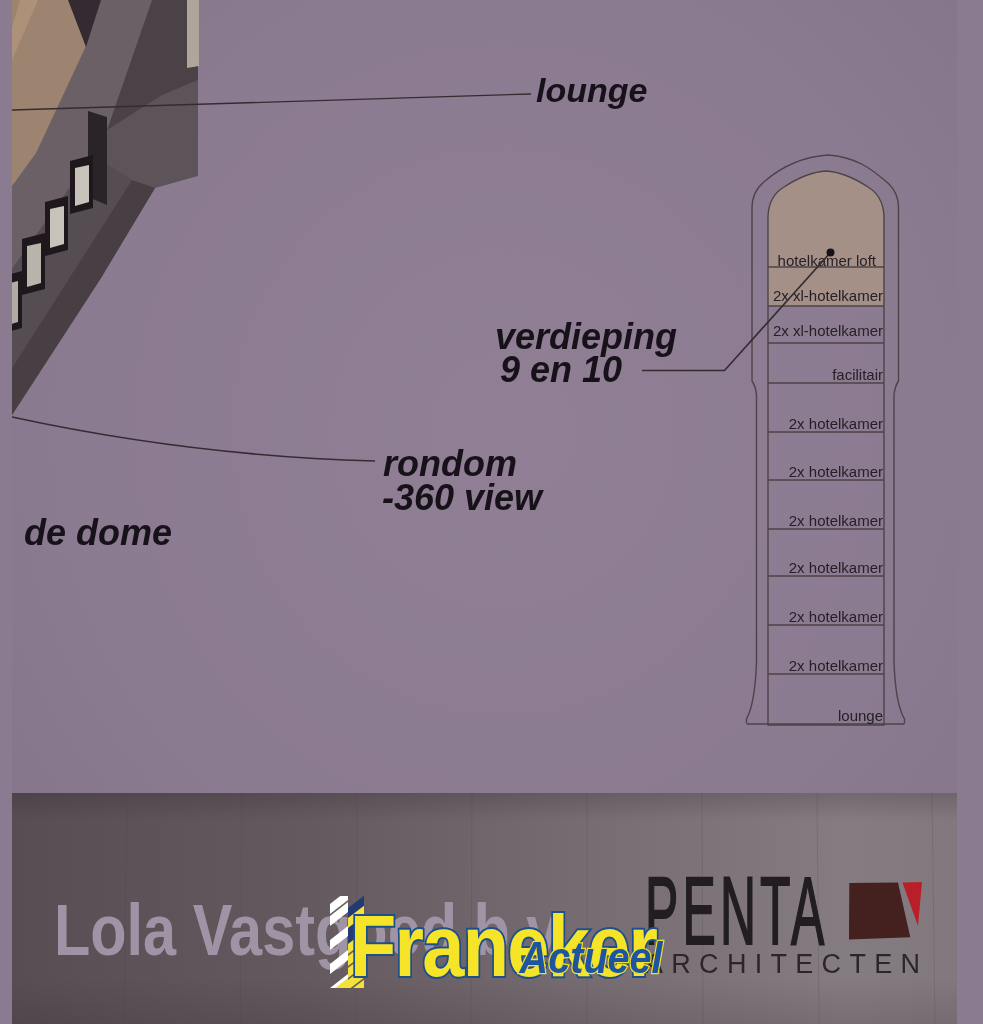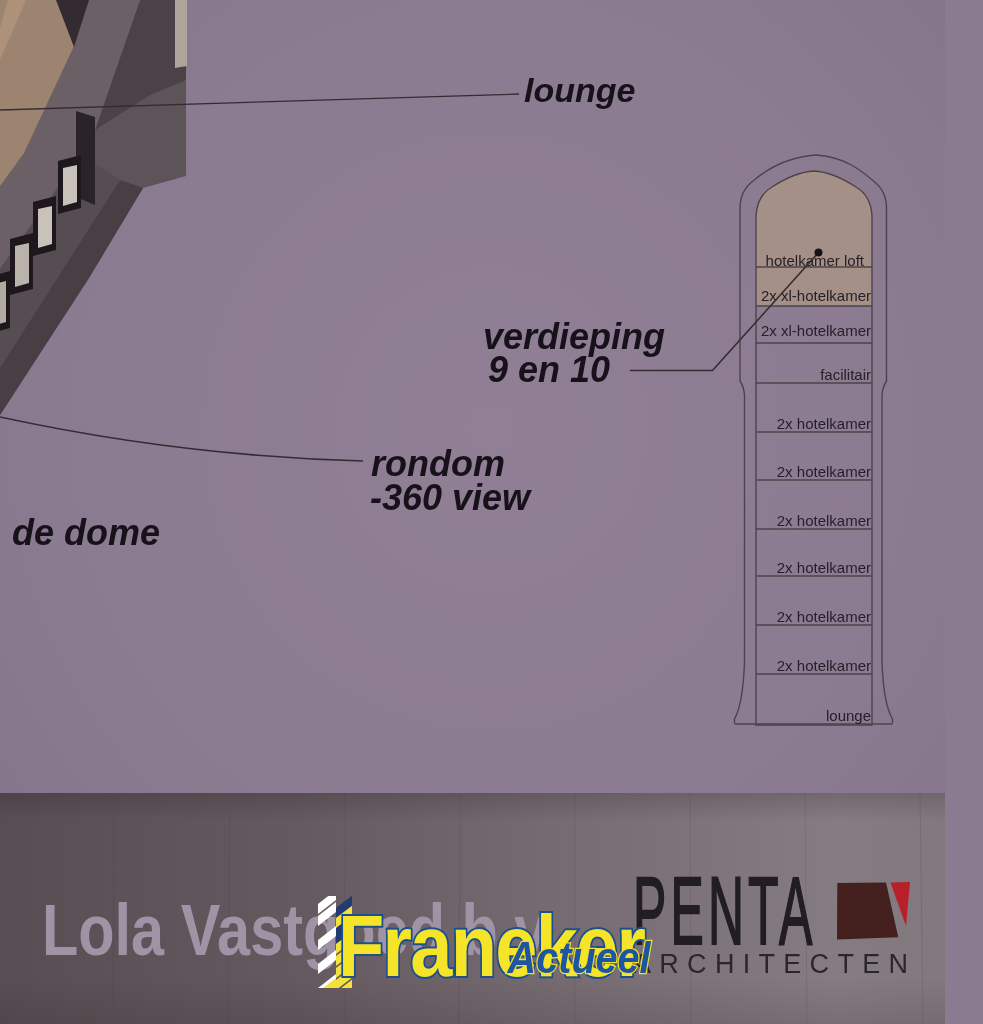--- a/index.html
+++ b/index.html
@@ -1,17 +1,17 @@
 <!DOCTYPE html>
 <html><head>
 <meta charset="utf-8">
 <style>
 html,body{margin:0;padding:0;background:#8a7b90;}
 *{font-family:"Liberation Sans",sans-serif;}
-#page{position:relative;width:945px;height:1024px;overflow:hidden;}
+#page{position:relative;width:945px;height:1024px;overflow:hidden;margin-left:12px;}
 </style>
 </head>
 <body>
 <div id="page">
 <svg width="983" height="1024" viewBox="0 0 983 1024" xmlns="http://www.w3.org/2000/svg">
 <defs>
 <radialGradient id="vig" cx="50%" cy="42%" r="75%">
   <stop offset="0%" stop-color="#907f95"></stop>
   <stop offset="60%" stop-color="#8b7b90"></stop>
   <stop offset="100%" stop-color="#817288"></stop>

